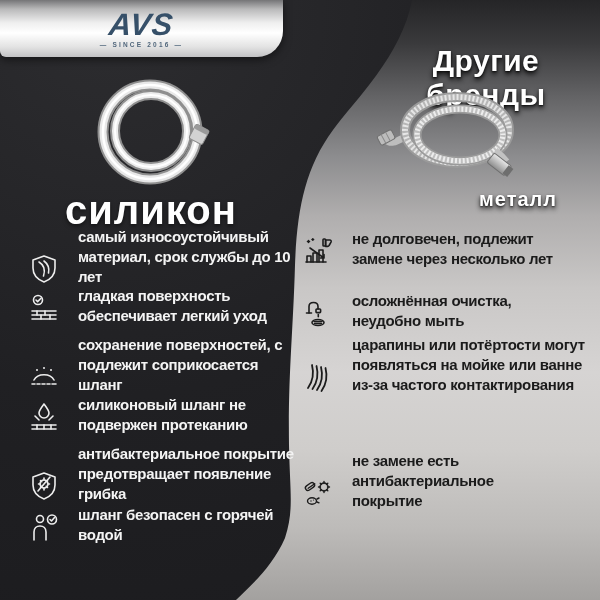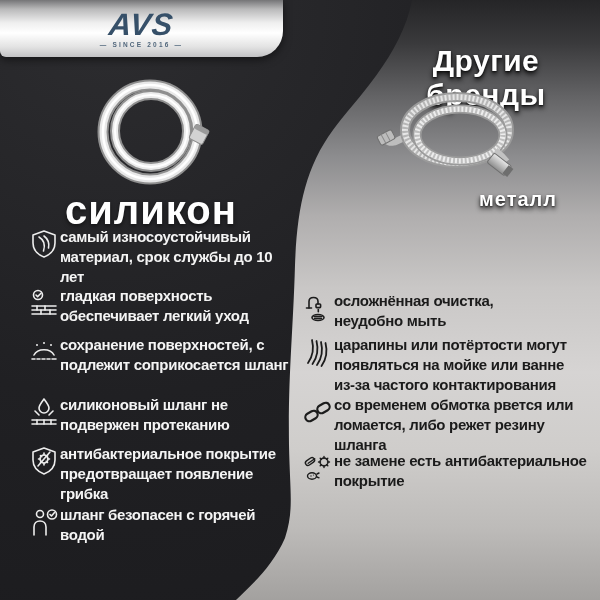--- a/index.html
+++ b/index.html
@@ -35,21 +35,21 @@
     font-size:40px;font-weight:700;color:#ffffff;letter-spacing:1px;
     text-shadow:0 2px 4px rgba(0,0,0,.55);
   }
   .label-right{
     position:absolute;left:352px;top:188px;width:205px;text-align:right;
     font-size:20px;font-weight:700;color:#ffffff;letter-spacing:1px;
     text-shadow:0 3px 5px rgba(0,0,0,.85),0 1px 2px rgba(0,0,0,.6);
   }
   .hose-sil{position:absolute;left:88px;top:70px;}
   .hose-met{position:absolute;left:375px;top:85px;}
-  .item{position:absolute;display:flex;gap:0;align-items:flex-start;}
+  .item{position:absolute;display:flex;gap:18px;align-items:flex-end;}
   .item .ic{flex:0 0 32px;width:32px;height:34px;}
   .item .txt{
     font-size:15px;font-weight:700;line-height:20px;letter-spacing:-.3px;
     white-space:pre-line;margin-top:-1px;
   }
   .item-l{left:28px;width:272px;}
   .item-l .txt{color:#f4f4f4;}
   .item-r{left:302px;width:296px;}
   .item-r .txt{color:#1b1b1b;}
   .l1{top:228px}.l2{top:287px}.l3{top:336px}.l4{top:396px}.l5{top:445px}.l6{top:506px}
@@ -201,20 +201,33 @@
       <svg class="iw" width="32" height="32" viewBox="0 0 32 32">
         <circle cx="12" cy="8" r="3.5"></circle>
         <path d="M6 29v-8c0-3.5 2.5-6 6-6s6 2.5 6 6v8"></path>
         <circle cx="24" cy="8.5" r="4.5"></circle>
           <path d="M22 8.5l1.5 1.5L26.5 6.5"></path>
       </svg></span>
     <span class="txt">шланг безопасен с горячей
 водой</span>
   </div>
 
+  <div class="item item-r r1">
+    <span class="ic">
+      <svg class="ib" width="32" height="32" viewBox="0 0 32 32">
+        <path d="M5 27v-6h4v6 M11 27v-9h4v9 M17 27v-12h4v12"></path>
+        <path d="M4 27h20"></path>
+        <path d="M8 13l14 10 m0 0v-3.5 m0 3.5h-3.5"></path>
+        <rect x="21" y="4" width="2.6" height="7" rx="0.8"></rect>
+        <path d="M23.6 5h4.2c1.1 0 1.7 1.1 1.2 2.1l-1.9 3.4c-.3.6-.9.9-1.5.9h-2z"></path>
+        <path d="M5.5 6.5h2 M6.5 5.5v2 M10 4.5h1.6 M10.8 3.7v1.6"></path>
+      </svg></span>
+    <span class="txt">не долговечен, подлежит
+замене через несколько лет</span>
+  </div>
 
   <div class="item item-r r2">
     <span class="ic">
       <svg class="ib" width="32" height="32" viewBox="0 0 32 32">
         <path d="M7 16V9.5C7 7 9 5.5 11.5 5.5S16 7 16 9.5V12"></path>
         <path d="M4.5 16h5"></path>
         <rect x="14" y="12" width="4.6" height="3.6" rx="0.8"></rect>
         <path d="M16.3 17.5v2.3"></path>
         <ellipse cx="16" cy="25.5" rx="6" ry="3"></ellipse>
         <path d="M12 24.5h8 M12.5 26.5h7"></path>
@@ -229,30 +242,20 @@
         <path d="M6 27C11 20 12 12 10 4"></path>
         <path d="M10.5 28C15.5 21 16.5 13 14.5 5"></path>
         <path d="M15 29C20 22 21 14 19 6"></path>
         <path d="M19.5 30C24.5 23 25.5 15 23.5 7"></path>
       </svg></span>
     <span class="txt">царапины или потёртости могут
 появляться на мойке или ванне
 из-за частого контактирования</span>
   </div>
 
-  <div class="item item-r r4">
-    <span class="ic">
-      <svg class="ib" width="32" height="32" viewBox="0 0 32 32" style="stroke-width:2.2">
-        <rect x="3" y="16" width="13" height="8" rx="4" transform="rotate(-30 9.5 20)"></rect>
-        <rect x="15" y="8" width="13" height="8" rx="4" transform="rotate(-30 21.5 12)"></rect>
-      </svg></span>
-    <span class="txt">со временем обмотка рвется или
-ломается, либо режет резину
-шланга</span>
-  </div>
 
   <div class="item item-r r5">
     <span class="ic">
       <svg class="ib" width="32" height="32" viewBox="0 0 32 32" style="stroke-width:1.4">
         <rect x="3" y="7" width="10" height="5" rx="2.5" transform="rotate(-35 8 9.5)"></rect>
         <path d="M6.2 11.3l6.5-4.6" transform="rotate(0)"></path>
         <circle cx="22" cy="10" r="4"></circle>
         <path d="M22 4.5v2 M22 13.5v2 M16.5 10h2 M25.5 10h2 M18.2 6.2l1.4 1.4 M25.8 6.2l-1.4 1.4 M18.2 13.8l1.4-1.4 M25.8 13.8l-1.4-1.4"></path>
         <ellipse cx="10" cy="24" rx="4.5" ry="3.2"></ellipse>
         <circle cx="9" cy="24" r=".7" fill="#1c1c1c" stroke="none"></circle>

